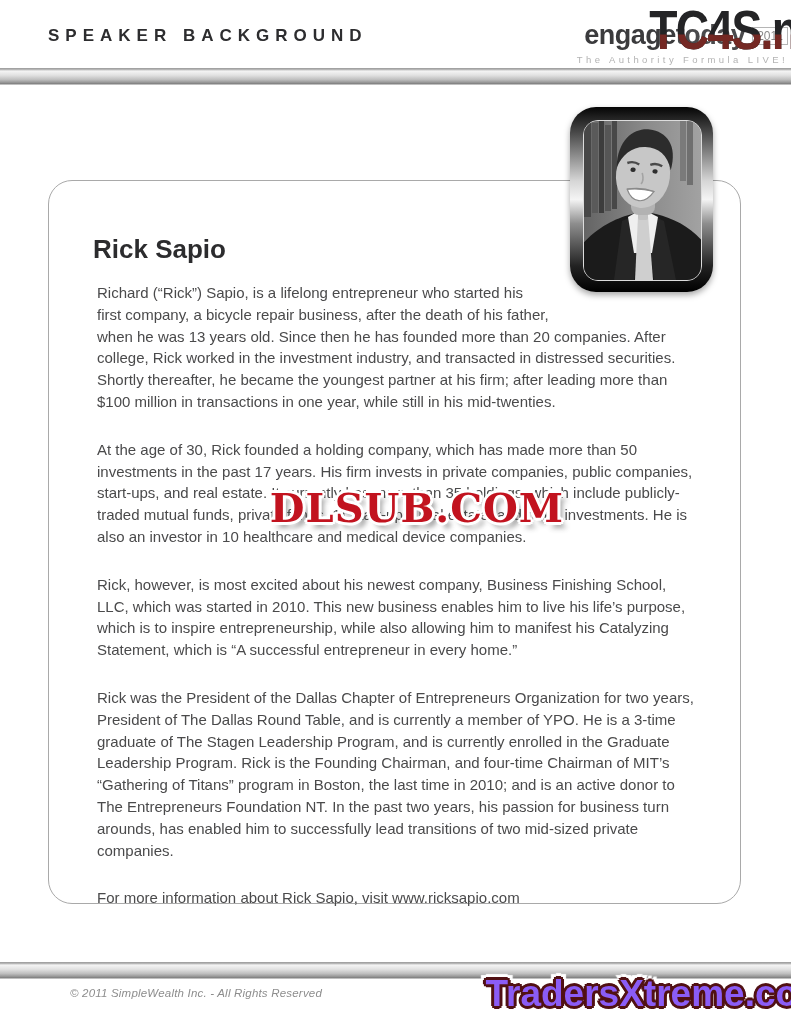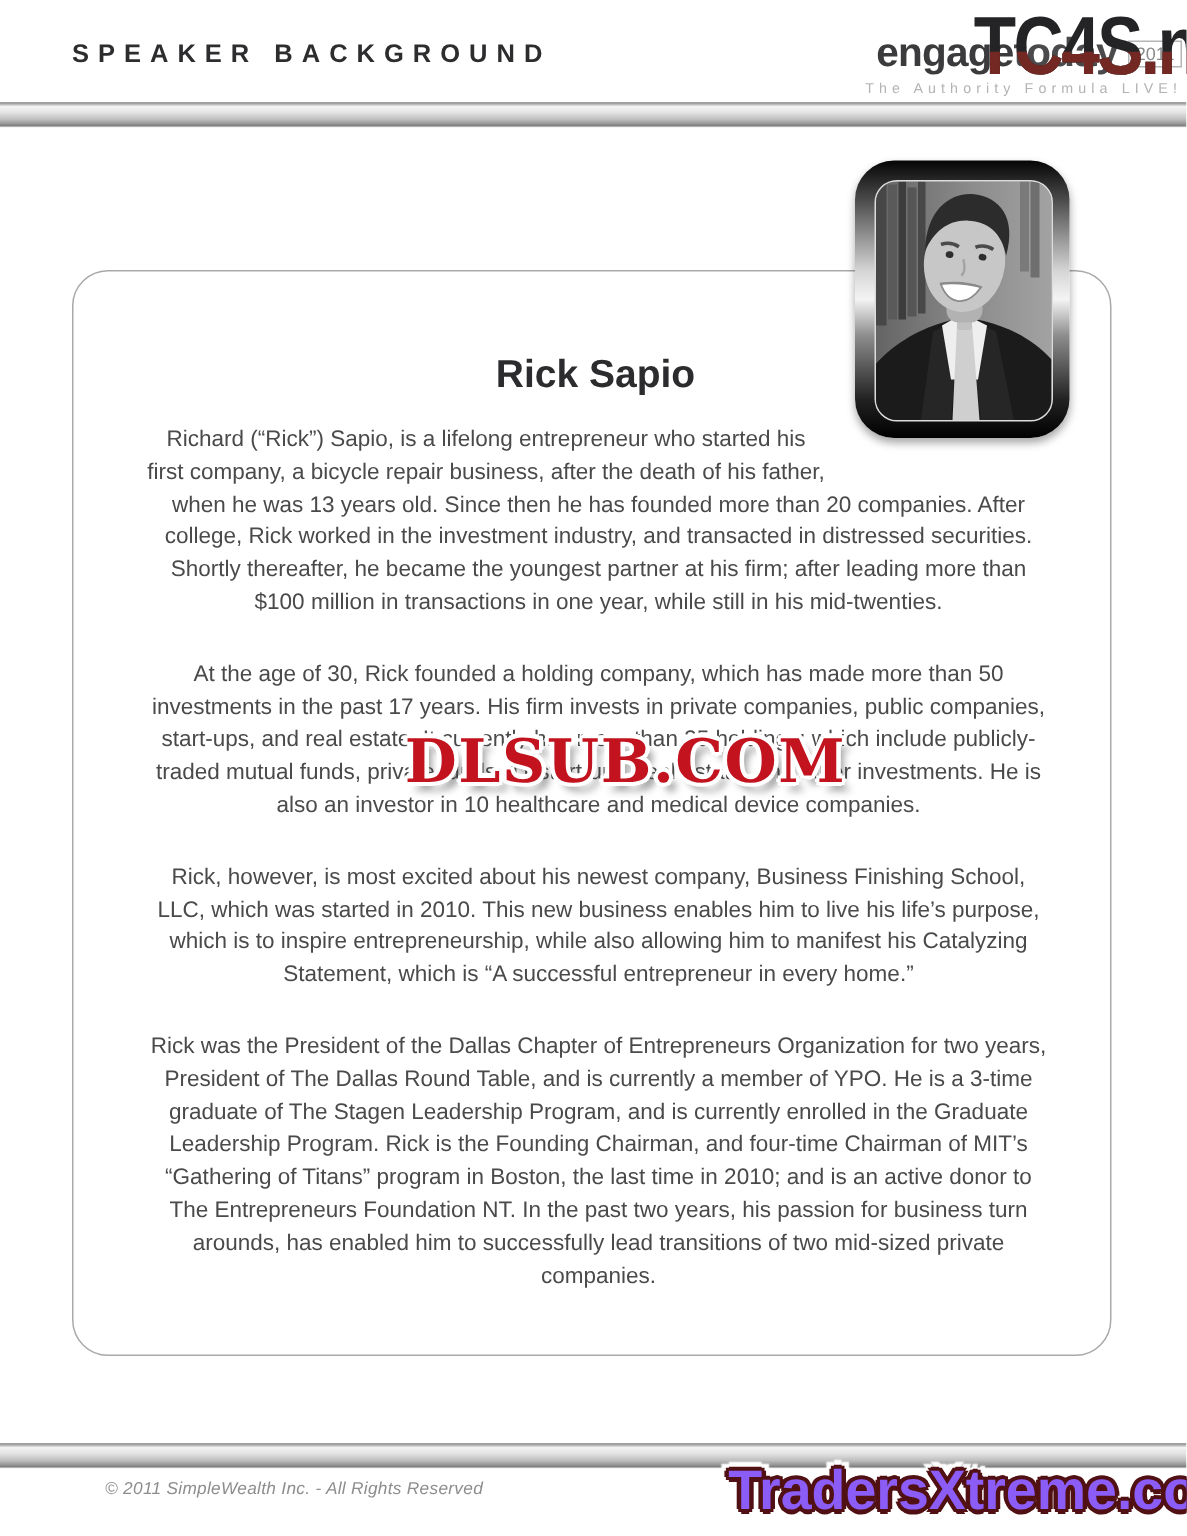--- a/index.html
+++ b/index.html
@@ -50,21 +50,21 @@
       #bfbfbf 68%, #9a9a9a 84%, #7f7f7f 93%, #ededed 100%);
   }
   .bar-top { top:68px; }
   .bar-bottom { top:962px; }
 
   
   .card {
     position:absolute; left:48px; top:180px; width:691px; height:722px;
     border:1px solid #a9a9a9; border-radius:24px; background:#ffffff;
   }
-  .card-content { position:absolute; left:44px; top:0; width:608px;text-align:center; }
+  .card-content { position:absolute; left:44px; top:0; width:608px; }
   .profile-name {
     margin:53px 0 0 0; font-size:26px; font-weight:bold; color:#2c2c2e;
   }
   .photo-spacer { float:right; width:150px; height:48px; }
   p.bio {
     margin:26px 0 0 4px; font-size:15px; line-height:21.8px; color:#4a4a4b;
   }
   p.bio.first { margin-top:17px; }
 
   
@@ -139,20 +139,21 @@
   <div class="bar bar-top"></div>
 
   <div class="card">
     <div class="card-content">
       <h1 class="profile-name">Rick Sapio</h1>
       <div class="photo-spacer"></div>
       <p class="bio first">Richard (“Rick”) Sapio, is a lifelong entrepreneur who started his first company, a bicycle repair business, after the death of his father, when he was 13 years old.  Since then he has founded more than 20 companies.  After college, Rick worked in the investment industry, and transacted in distressed securities.  Shortly thereafter, he became the youngest partner at his firm; after leading more than $100 million in transactions in one year, while still in his mid-twenties.</p>
       <p class="bio">At the age of 30, Rick founded a holding company, which has made more than 50 investments in the past 17 years.  His firm invests in private companies, public companies, start-ups, and real estate.  It currently has more than 35 holdings; which include publicly-traded mutual funds, private funds, 11 start-ups, real estate, and other investments.  He is also an investor in 10 healthcare and medical device companies.</p>
       <p class="bio">Rick, however, is most excited about his newest company, Business Finishing School, LLC, which was started in 2010.  This new business enables him to live his life’s purpose, which is to inspire entrepreneurship, while also allowing him to manifest his Catalyzing Statement, which is “A successful entrepreneur in every home.”</p>
       <p class="bio">Rick was the President of the Dallas Chapter of Entrepreneurs Organization for two years, President of The Dallas Round Table, and is currently a member of YPO.  He is a 3-time graduate of The Stagen Leadership Program, and is currently enrolled in the Graduate Leadership Program. Rick is the Founding Chairman, and four-time Chairman of MIT’s “Gathering of Titans” program in Boston, the last time in 2010; and is an active donor to The Entrepreneurs Foundation NT. In the past two years, his passion for business turn arounds, has enabled him to successfully lead transitions of two mid-sized private companies.</p>
+      <p class="bio">For more information about Rick Sapio, visit www.ricksapio.com</p>
     </div>
   </div>
 
   <div class="photo-frame">
     <div class="photo-inner">
       <svg width="117" height="159" viewBox="0 0 117 159" xmlns="http://www.w3.org/2000/svg">
         <defs>
           <linearGradient id="bg" x1="0" y1="0" x2="1" y2="0">
             <stop offset="0" stop-color="#646464"></stop>
             <stop offset="0.55" stop-color="#8c8c8c"></stop>

